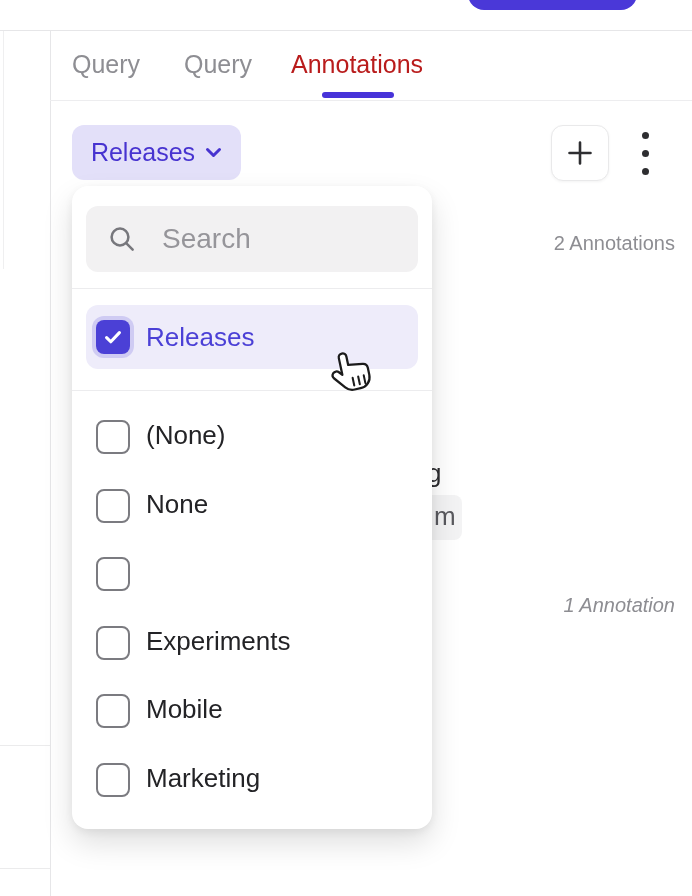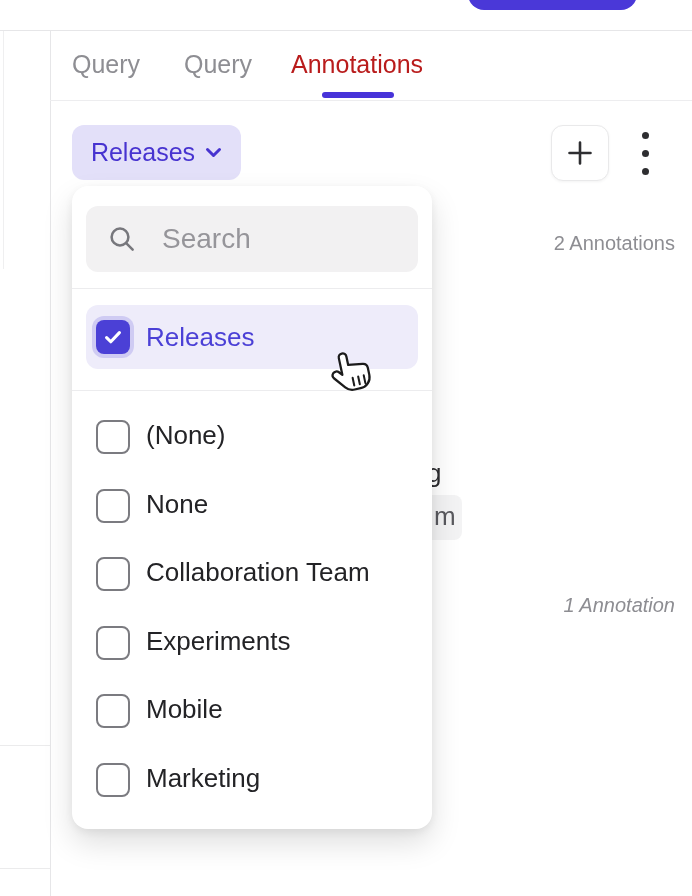--- a/index.html
+++ b/index.html
@@ -157,21 +157,20 @@
           <span class="opt-label">(None)</span>
         </div>
 
         <div class="opt-row">
           <span class="cb empty"></span>
           <span class="opt-label">None</span>
         </div>
 
         <div class="opt-row">
           <span class="cb empty"></span>
-          <span class="opt-label">Collaboration Team</span>
         </div>
 
         <div class="opt-row">
           <span class="cb empty"></span>
           <span class="opt-label">Experiments</span>
         </div>
 
         <div class="opt-row">
           <span class="cb empty"></span>
           <span class="opt-label">Mobile</span>

